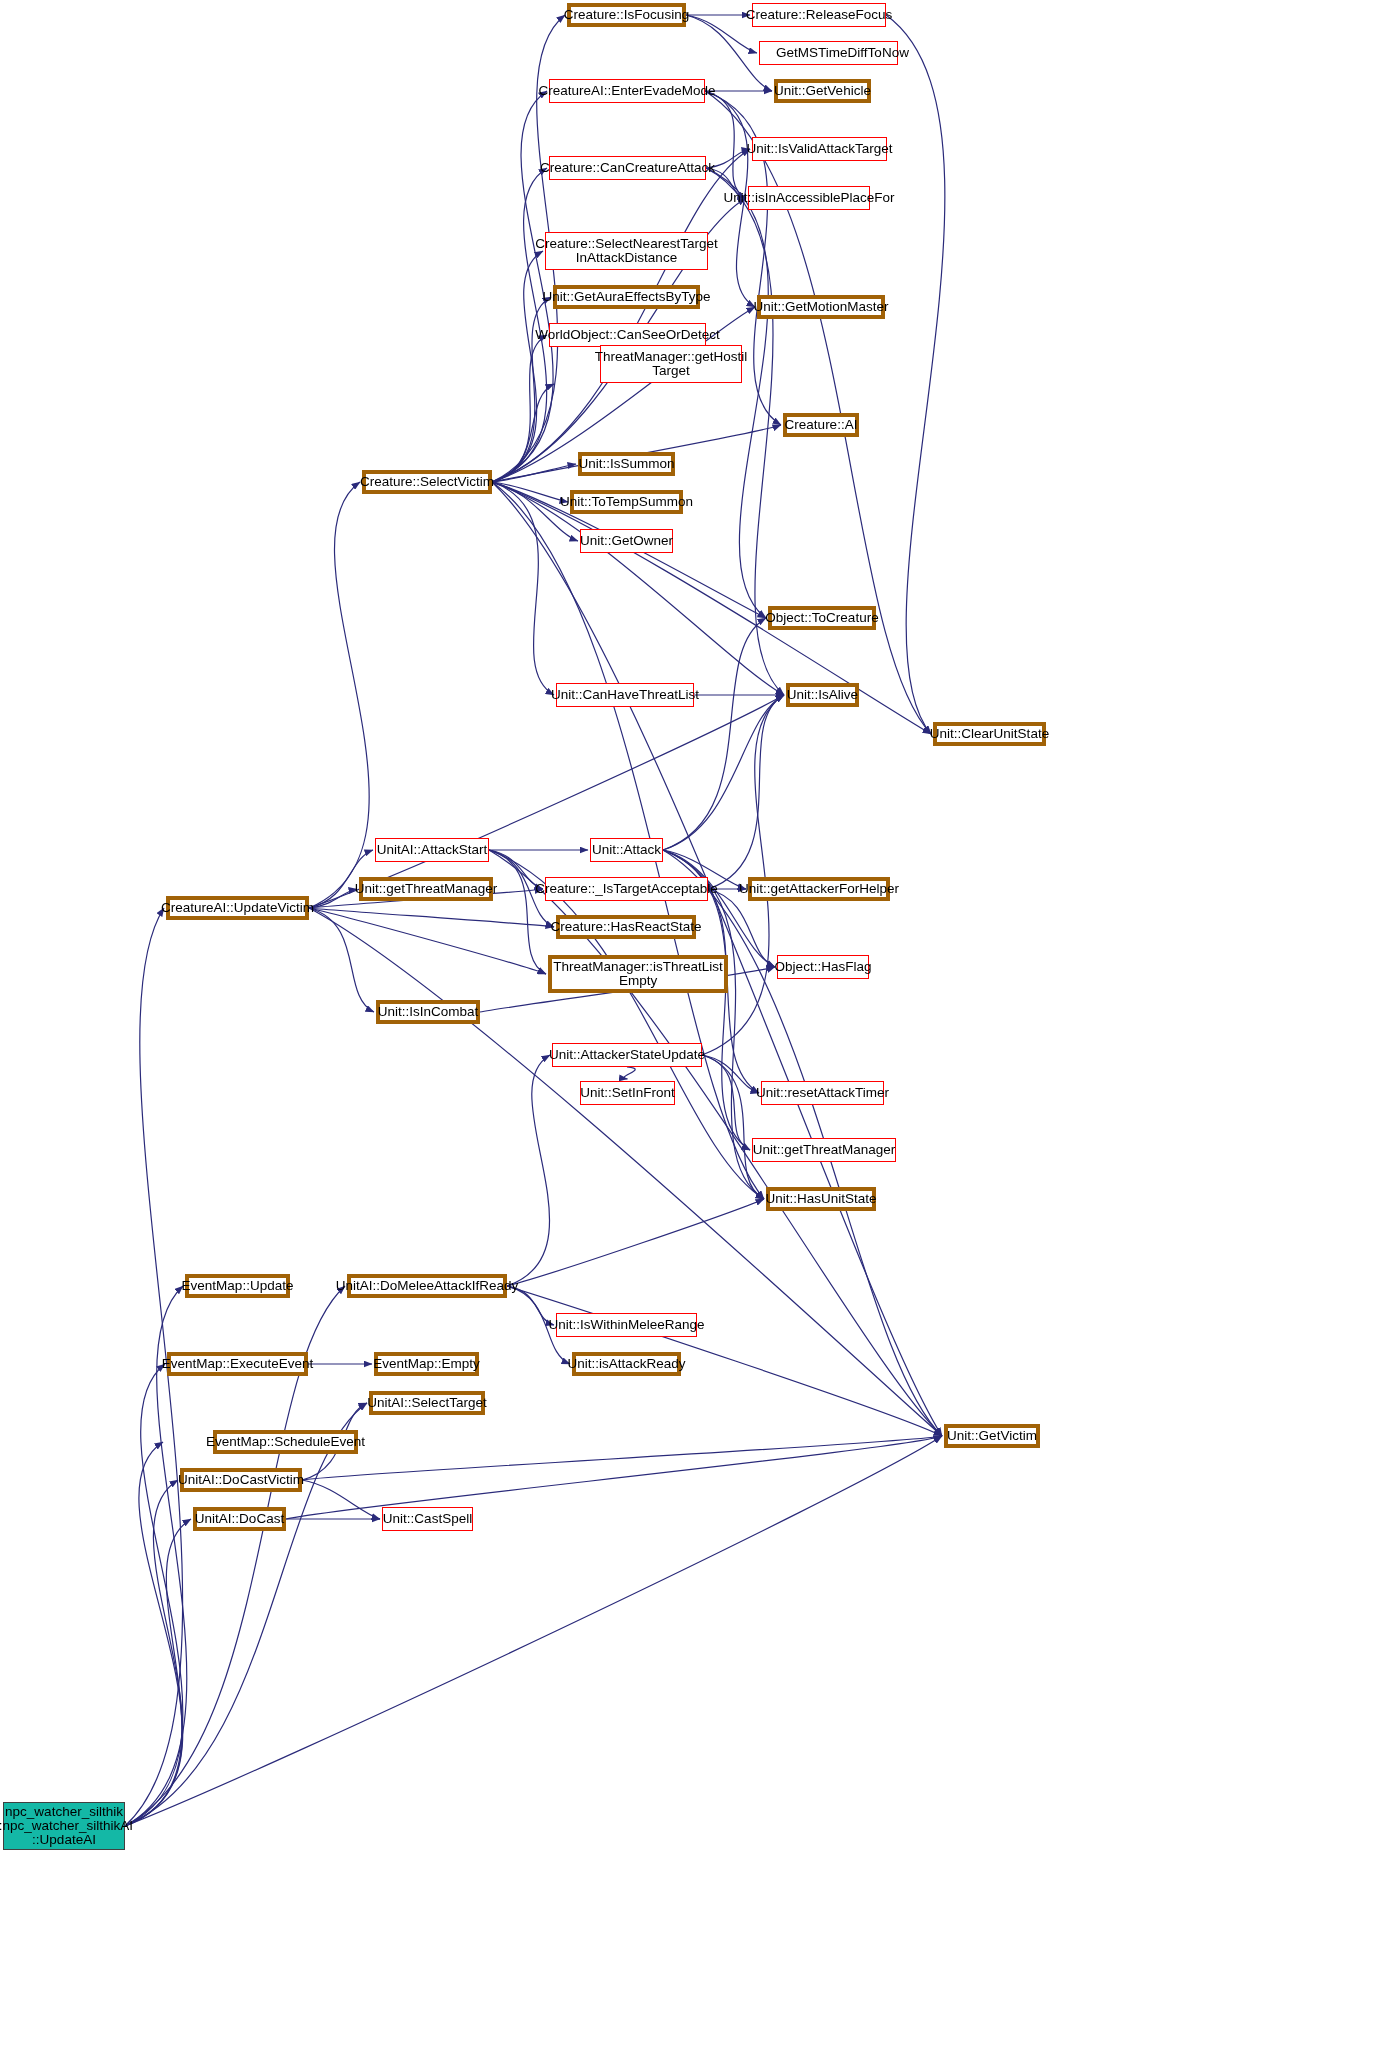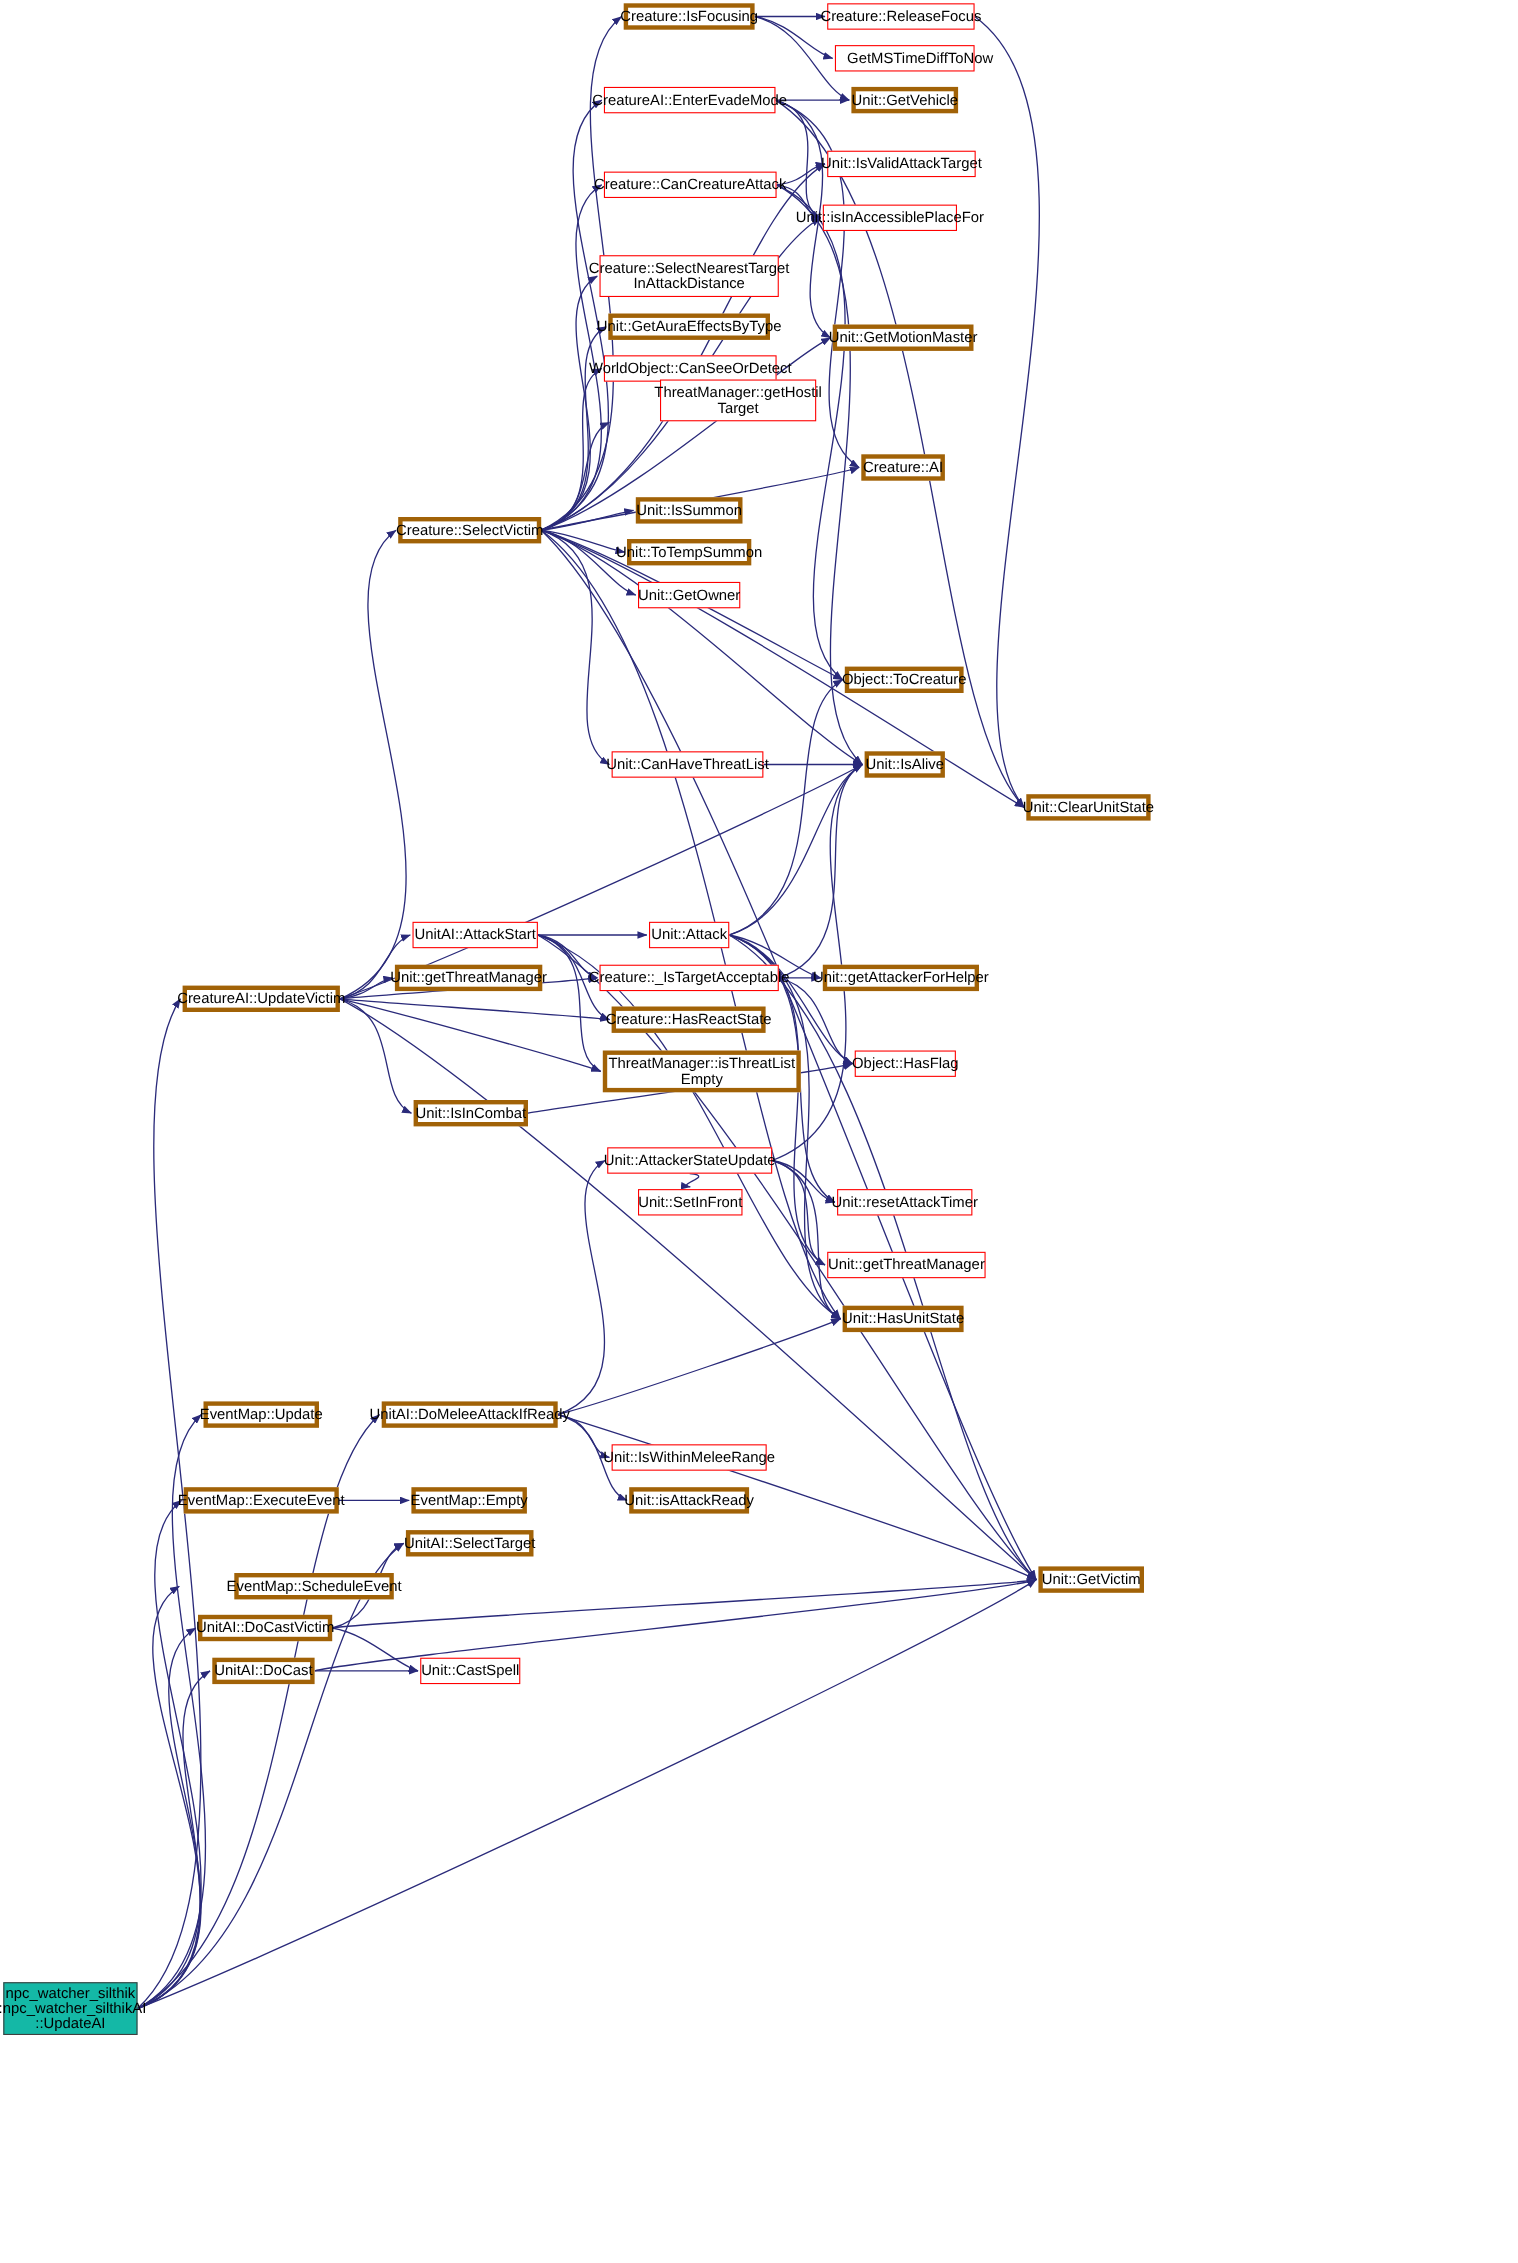--- a/index.html
+++ b/index.html
@@ -111,21 +111,21 @@
         <path d="M694,695 C714,695 772,695 784,695"></path>
         <path d="M886,15 C1036,122.85 841,626.15 931,734"></path>
       </g>
   </svg>
   <div id="nodes">
       <div class="node root" style="left: 3px; top: 1802px; width: 122px; height: 48px;">npc_watcher_silthik
 ::npc_watcher_silthikAI
 ::UpdateAI</div>
       <div class="node grey" style="left: 567px; top: 3px; width: 119px; height: 24px;">Creature::IsFocusing</div>
       <div class="node red" style="left: 752px; top: 3px; width: 134px; height: 24px;">Creature::ReleaseFocus</div>
-      <div class="node red" style="left: 759px; top: 41px; width: 127px; height: 24px; padding-left: 32px;">GetMSTimeDiffToNow</div>
+      <div class="node red" style="left: 759px; top: 41px; width: 139px; height: 24px; padding-left: 32px;">GetMSTimeDiffToNow</div>
       <div class="node red" style="left: 549px; top: 79px; width: 156px; height: 24px;">CreatureAI::EnterEvadeMode</div>
       <div class="node grey" style="left: 774px; top: 79px; width: 97px; height: 24px;">Unit::GetVehicle</div>
       <div class="node red" style="left: 752px; top: 137px; width: 135px; height: 24px;">Unit::IsValidAttackTarget</div>
       <div class="node red" style="left: 549px; top: 156px; width: 157px; height: 24px;">Creature::CanCreatureAttack</div>
       <div class="node red" style="left: 748px; top: 186px; width: 122px; height: 24px;">Unit::isInAccessiblePlaceFor</div>
       <div class="node red" style="left: 545px; top: 232px; width: 163px; height: 38px;">Creature::SelectNearestTarget
 InAttackDistance</div>
       <div class="node grey" style="left: 553px; top: 285px; width: 147px; height: 24px;">Unit::GetAuraEffectsByType</div>
       <div class="node grey" style="left: 757px; top: 295px; width: 128px; height: 24px;">Unit::GetMotionMaster</div>
       <div class="node red" style="left: 549px; top: 323px; width: 157px; height: 24px;">WorldObject::CanSeeOrDetect</div>

